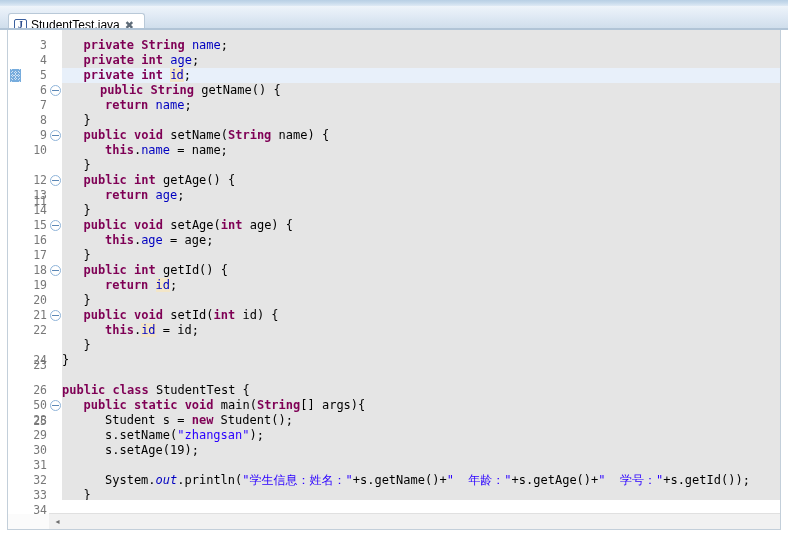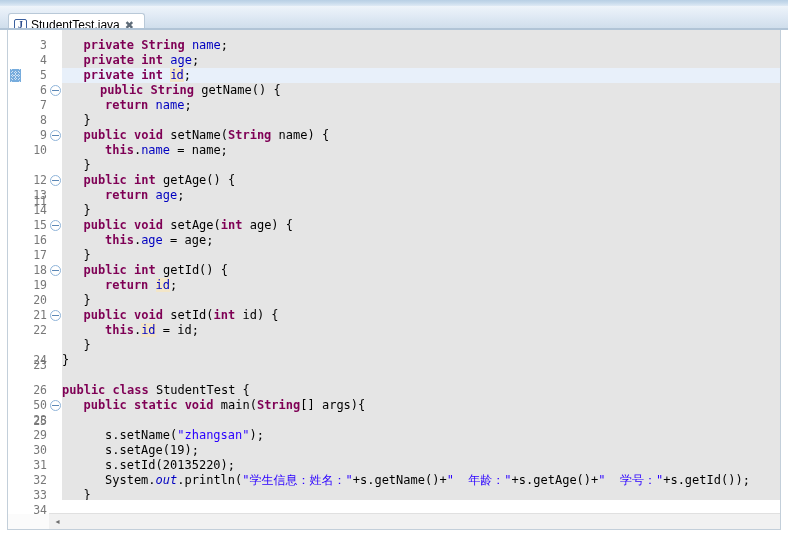--- a/index.html
+++ b/index.html
@@ -242,23 +242,23 @@
         <div class="code-line" style="top: 233px; left: 21.5px;"><span class="kw">public int </span><span>getId() {</span></div>
         <div class="code-line" style="top: 248px; left: 43px;"><span class="kw">return</span><span> </span><span class="fld occ">id</span><span>;</span></div>
         <div class="code-line" style="top: 263px; left: 21.5px;"><span>}</span></div>
         <div class="code-line" style="top: 278px; left: 21.5px;"><span class="kw">public void </span><span>setId(</span><span class="kw">int</span><span> id) {</span></div>
         <div class="code-line" style="top: 293px; left: 43px;"><span class="kw">this</span><span>.</span><span class="fld occ">id</span><span> = id;</span></div>
         <div class="code-line" style="top: 308px; left: 21.5px;"><span>}</span></div>
         <div class="code-line" style="top: 323px; left: 0px;"><span>}</span></div>
         <div class="code-line" style="top: 338px; left: 0px;"></div>
         <div class="code-line" style="top: 353px; left: 0px;"><span class="kw">public class </span><span>StudentTest {</span></div>
         <div class="code-line" style="top: 368px; left: 21.5px;"><span class="kw">public static void </span><span>main(</span><span class="kw">String</span><span>[] args){</span></div>
+        <div class="code-line" style="top: 383px; left: 43px;"><span>Student s = </span><span class="kw">new</span><span> Student();</span></div>
         <div class="code-line" style="top: 398px; left: 43px;"><span>s.setName(</span><span class="str">"zhangsan"</span><span>);</span></div>
         <div class="code-line" style="top: 413px; left: 43px;"><span>s.setAge(19);</span></div>
-        <div class="code-line" style="top: 428px; left: 43px;"><span>s.setId(20135220);</span></div>
         <div class="code-line" style="top: 443px; left: 43px;"><span>System.</span><span class="fldsi">out</span><span>.println(</span><span class="str">"学生信息：姓名："</span><span>+s.getName()+</span><span class="str">"  年龄："</span><span>+s.getAge()+</span><span class="str">"  学号："</span><span>+s.getId());</span></div>
         <div class="code-line" style="top: 458px; left: 21.5px;"><span>}</span></div>
         <div class="code-line" style="top: 473px; left: 0px;"></div>
       </div>
 
     <div class="hscroll-corner"></div>
     <div class="hscroll">
       <span class="hscroll-arrow">◂</span>
     </div>
 

